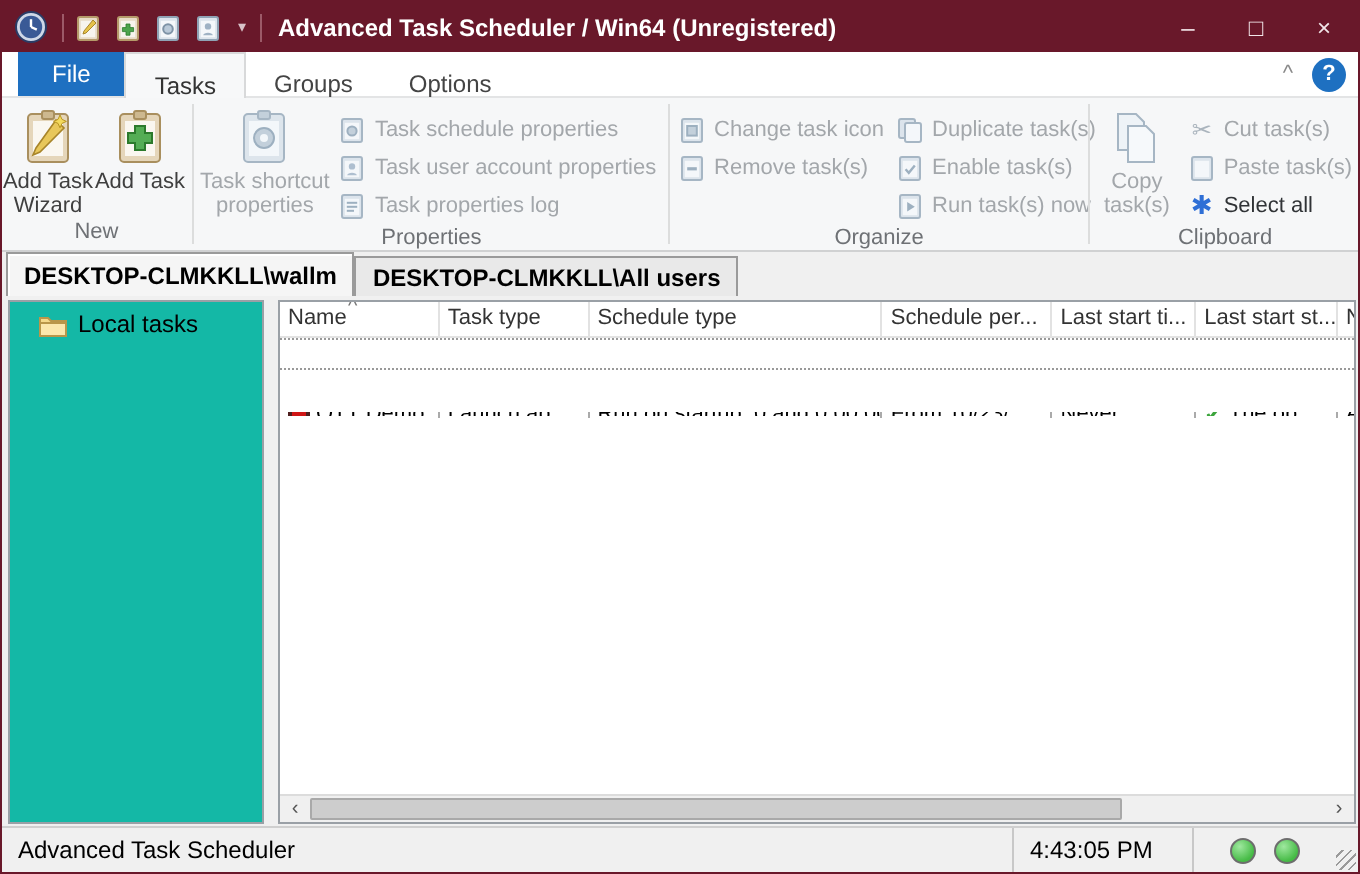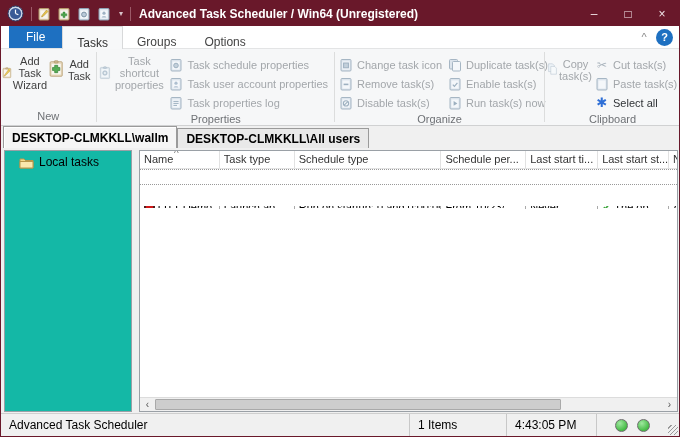--- a/index.html
+++ b/index.html
@@ -32,21 +32,21 @@
   .help-btn { width:17px; height:17px; border-radius:50%; background:#1e70c1; color:#fff; font-weight:bold;
               font-size:11px; display:flex; align-items:center; justify-content:center; align-self:center; margin-right:6px; }
 
   
   .ribbon { height:77px; background:#f6f7f8; border-bottom:1px solid #d0d1d2; display:flex; flex:0 0 auto; }
   .rgroup { display:flex; flex-direction:column; padding-top:2px; }
   .rgroup-content { flex:1; display:flex; align-items:flex-start; }
   .rgroup-label { text-align:center; color:#6e7175; font-size:11px; height:16px; line-height:14px; }
   .rgroup-sep { width:1px; background:#dcdddd; margin:3px 1px; }
 
-  .bigbtn { width:46px; display:flex; flex-direction:row; align-items:center; padding-top:3px; }
+  .bigbtn { width:46px; display:flex; flex-direction:column; align-items:center; padding-top:3px; }
   .bigbtn .bicon { width:30px; height:30px; }
   .bigbtn .blabel { text-align:center; font-size:11px; line-height:12px; margin-top:1px; color:#3f3f3f; }
   .bigbtn.disabled .blabel { color:#a3a7ab; }
   .bigbtn.wide { width:68px; }
 
   .smalls { display:flex; flex-direction:column; justify-content:flex-start; padding-top:4px; }
   .sbtn { display:flex; align-items:center; height:19px; gap:4px; padding:0 3px; white-space:nowrap; }
   .sbtn .slabel { font-size:11px; color:#a3a7ab; }
   .sbtn.enabled .slabel { color:#303336; }
   .sicon { width:14px; height:14px; flex:0 0 auto; }
@@ -251,29 +251,20 @@
           <span class="slabel">Change task icon</span>
         </div>
         <div class="sbtn">
           <svg class="sicon" viewBox="0 0 14 14">
               <rect x="2" y="1.5" width="10" height="11.5" rx="1" fill="#dce4ec" stroke="#a6b6c4"></rect>
               <rect x="3.4" y="3.4" width="7.2" height="8.2" fill="#f4f7fa"></rect>
               <line x1="4.6" y1="7.4" x2="9.4" y2="7.4" stroke="#9db0c0" stroke-width="1.6"></line>
             </svg>
           <span class="slabel">Remove task(s)</span>
         </div>
-        <div class="sbtn">
-          <svg class="sicon" viewBox="0 0 14 14">
-              <rect x="2" y="1.5" width="10" height="11.5" rx="1" fill="#dce4ec" stroke="#a6b6c4"></rect>
-              <rect x="3.4" y="3.4" width="7.2" height="8.2" fill="#f4f7fa"></rect>
-              <circle cx="7" cy="7.4" r="2.6" fill="none" stroke="#9db0c0" stroke-width="1.1"></circle>
-              <line x1="5.2" y1="9.2" x2="8.8" y2="5.6" stroke="#9db0c0" stroke-width="1.1"></line>
-            </svg>
-          <span class="slabel">Disable task(s)</span>
-        </div>
       </div>
       <div class="smalls">
         <div class="sbtn">
           <svg class="sicon" viewBox="0 0 14 14">
               <rect x="1.5" y="1.5" width="8" height="9.5" rx="1" fill="#dce4ec" stroke="#a6b6c4"></rect>
               <rect x="4.5" y="3.5" width="8" height="9.5" rx="1" fill="#f4f7fa" stroke="#a6b6c4"></rect>
             </svg>
           <span class="slabel">Duplicate task(s)</span>
         </div>
         <div class="sbtn">
@@ -386,20 +377,19 @@
       <div class="sb-track">
         <div class="sb-thumb"></div>
       </div>
       <div class="sb-arrow">›</div>
     </div>
   </div>
 </div>
 
 <div class="statusbar">
   <div class="sb-cell sb-app">Advanced Task Scheduler</div>
-  <div class="sb-cell sb-items">1 Items</div>
   <div class="sb-cell sb-time">4:43:05 PM</div>
   <div class="sb-cell sb-leds">
     <span class="led"></span>
     <span class="led"></span>
   </div>
   <div class="grip"></div>
 </div>
 
 </body></html>

